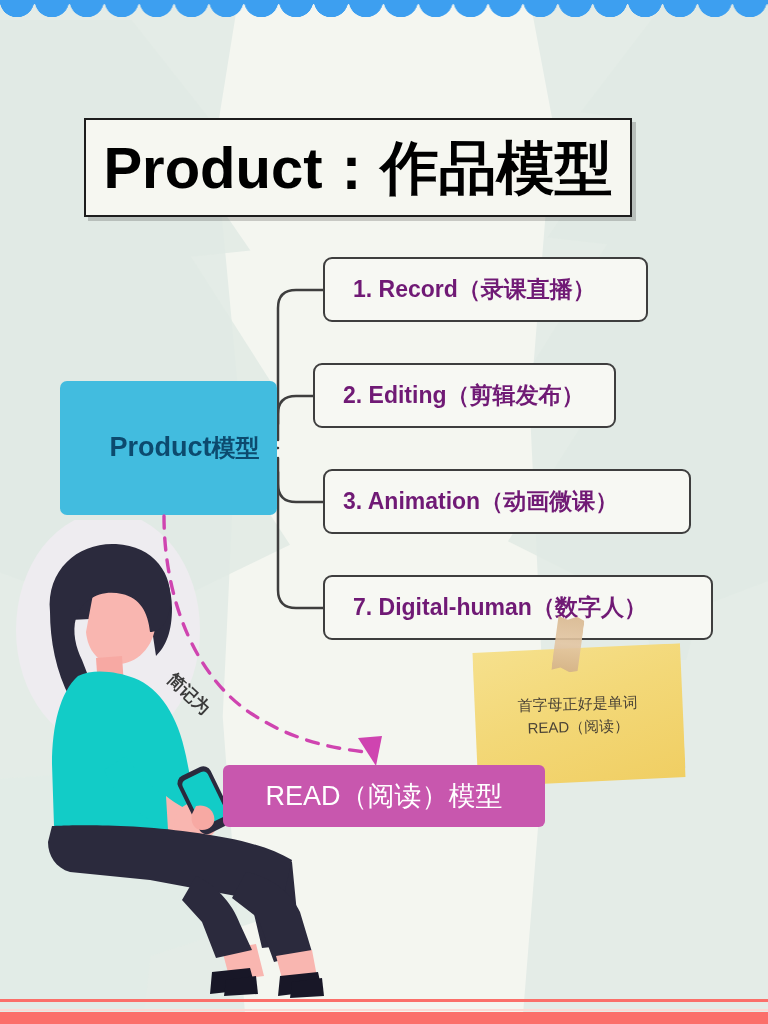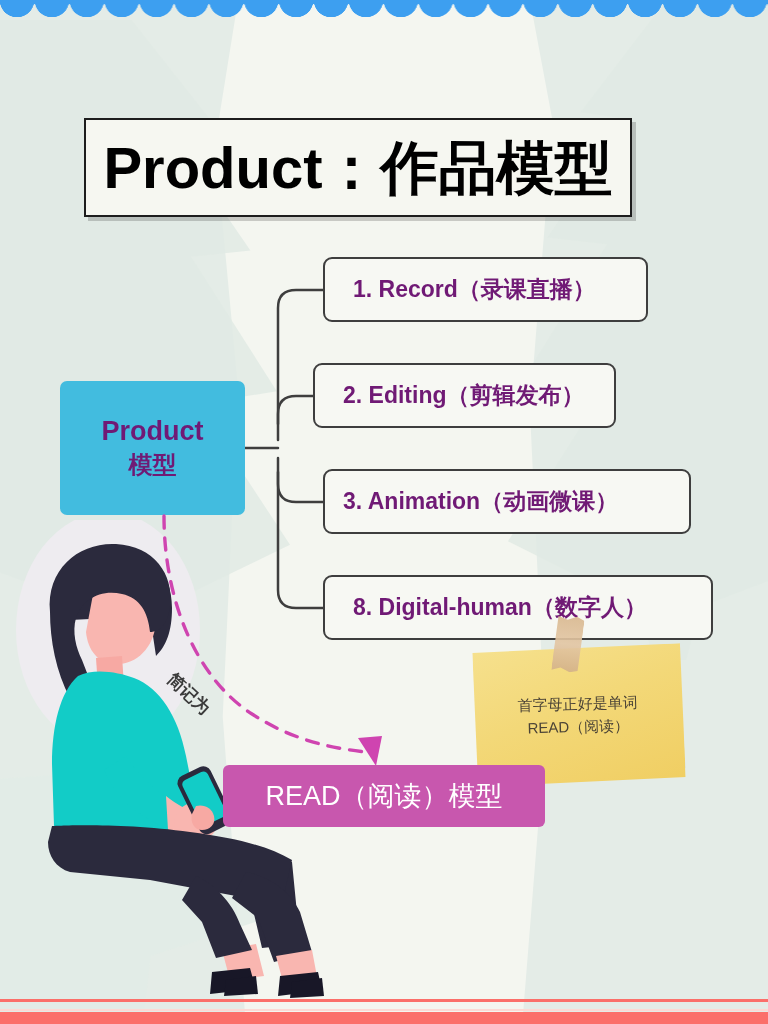--- a/index.html
+++ b/index.html
@@ -65,22 +65,23 @@
   }
   .title-text{
     font-size:58px;font-weight:700;color:#000000;letter-spacing:0px;
     white-space:nowrap;line-height:1;
   }
 
   
   .root-node{
     position:absolute;left:60px;top:381px;width:185px;height:134px;
     background:#42bcdf;border-radius:7px;
-    display:flex;flex-direction:column;align-items:center;justify-content:center;
-    color:#701a75;
+    display:flex;flex-direction:row;align-items:center;justify-content:center;
+    color:#0c4a6e;
+    padding-left:32px;
   }
   .root-en{font-size:27px;font-weight:700;line-height:1.25;}
   .root-cn{font-size:24px;font-weight:700;line-height:1.35;}
 
   
   .connectors{position:absolute;left:0;top:0;width:768px;height:1024px;pointer-events:none;}
 
   
   .leaf{
     position:absolute;
@@ -166,21 +167,21 @@
   </svg>
 
   <div class="root-node">
     <div class="root-en">Product</div>
     <div class="root-cn">模型</div>
   </div>
 
   <div class="leaf leaf-1">1. Record（录课直播）</div>
   <div class="leaf leaf-2">2. Editing（剪辑发布）</div>
   <div class="leaf leaf-3">3. Animation（动画微课）</div>
-  <div class="leaf leaf-4">8. Digital-human（数字人）</div>
+  <div class="leaf leaf-4">7. Digital-human（数字人）</div>
 
   <svg class="illus" viewBox="0 0 360 480">
 
     <ellipse cx="108" cy="110" rx="92" ry="118" fill="#eeecf0"></ellipse>
 
     <path d="M176 330 L292 342 L300 424 L262 428 L246 360 L176 352 Z" fill="#2b2a3d"></path>
 
     <path d="M52 96 C48 52 78 26 112 26 C150 26 172 52 172 88 C172 112 166 126 156 136 L150 96 L70 100 Z" fill="#2b2a3d"></path>
 
     <path d="M96 58 C132 52 156 70 156 98 C156 124 140 142 120 144 C100 146 88 132 86 112 Z" fill="#f9b6b0"></path>

